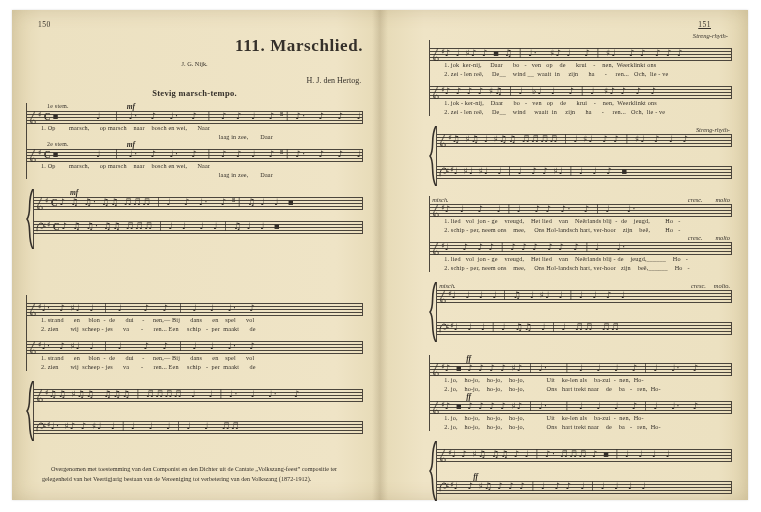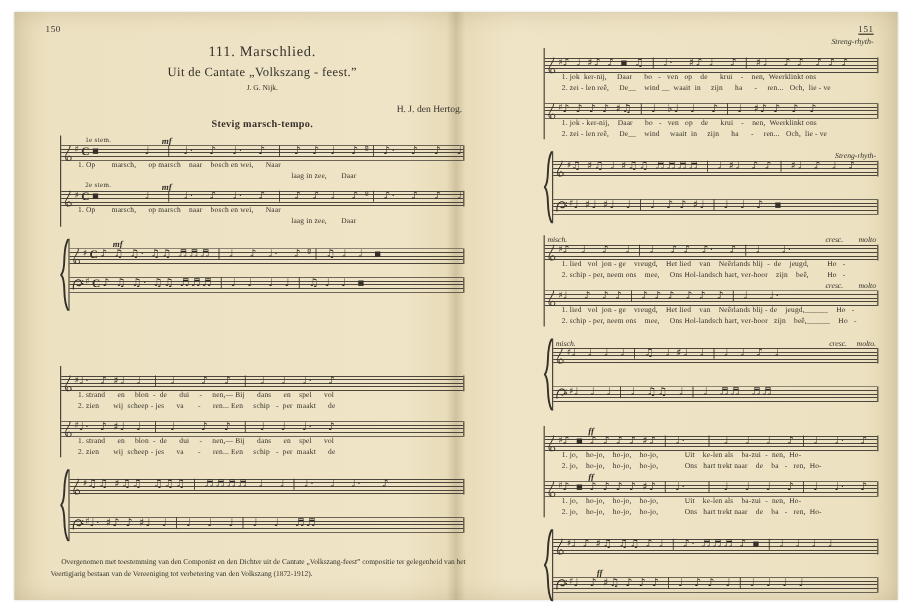--- a/index.html
+++ b/index.html
@@ -13,44 +13,44 @@
   .scan{position:relative;width:761px;height:512px;background:#ffffff;overflow:hidden;}
   .spread{
     position:absolute;left:12px;right:13px;top:10px;bottom:12px;
     background:linear-gradient(90deg,#e3d6b1 0,#ece1c1 4%,#efe4c6 44%,#e6dab6 50%,#efe4c6 56%,#ece1c1 96%,#e2d5af 100%);
     box-shadow:inset 0 0 18px rgba(120,95,55,.22), 0 0 2px rgba(0,0,0,.15);
     display:flex;
   }
   .gutter{position:absolute;left:50%;top:0;bottom:0;width:16px;transform:translateX(-50%);
     background:linear-gradient(90deg,transparent,rgba(90,70,40,.16),transparent);pointer-events:none;}
   .page{position:relative;flex:1 1 50%;height:100%;}
-  .page.left{padding:26px 26px 0 38px;}
+  .page.left{padding:26px 26px 0 14px;}
   .page.right{padding:20px 16px 0 40px;}
   .pageno{position:absolute;top:10px;font-size:7.5px;letter-spacing:.5px;}
   .page.left .pageno{left:26px;}
-  .page.right .pageno{right:20px;text-decoration:underline;}
+  .page.right .pageno{right:37px;text-decoration:underline;}
   .titleblock{text-align:center;}
-  .title{font-size:12px;font-weight:normal;letter-spacing:.6px;}
+  .title{font-size:17px;font-weight:bold;letter-spacing:.6px;text-align:right;}
   .subtitle{font-size:10.5px;margin-top:4px;letter-spacing:.3px;}
   .poet{font-size:6.3px;margin-top:4px;}
   .composer{text-align:right;font-size:8px;margin-top:9px;padding-right:2px;}
   .tempo{font-size:8.5px;font-weight:bold;margin-top:3px;letter-spacing:.3px;text-align:center;}
   .top-ann{text-align:right;font-style:italic;font-size:6.6px;padding-right:4px;margin-top:2px;}
 
   .system{display:flex;margin-top:10px;}
   .system .stack{flex:1 1 auto;border-left:1px solid var(--ink-soft);min-width:0;}
   .system.l1{margin-top:5px;}
   .system.l3{margin-top:46px;}
   .system.r1{margin-top:1px;}
   .system.r5{margin-top:13px;}
   .brace{width:8px;display:flex;align-self:stretch;margin-right:-1px;color:var(--ink);}
   .bracesvg{width:8px;height:100%;}
 
   .staffblock{min-width:0;}
-  .above{display:flex;align-items:center;min-height:8px;font-size:6px;gap:8px;
+  .above{display:flex;align-items:flex-start;min-height:8px;font-size:6px;gap:24px;
          white-space:pre;overflow:hidden;padding:0 2px;}
   .slabel{font-size:5.8px;letter-spacing:.3px;margin-left:18px;}
   .dyn{font-style:italic;font-weight:bold;font-size:7.5px;margin-left:34px;line-height:7px;}
   .annL{font-style:italic;font-size:6.4px;}
   .annR{margin-left:auto;font-style:italic;font-size:6.4px;}
 
   .staff{
     position:relative;height:13px;display:flex;align-items:flex-start;
     background-image:repeating-linear-gradient(to bottom,var(--ink-soft) 0,var(--ink-soft) .9px,transparent .9px,transparent 3px);
     background-size:100% 13px;background-repeat:no-repeat;
@@ -75,21 +75,20 @@
 </head>
 <body>
 
 <div class="scan">
   <div class="spread">
 
     <section class="page left">
       <div class="pageno">150</div>
       <div class="titleblock">
         <div class="title">111. Marschlied.</div>
-        <div class="subtitle">Uit de Cantate „Volkszang - feest.”</div>
         <div class="poet">J. G. Nijk.</div>
       </div>
       <div class="composer">H. J. den Hertog.</div>
       <div class="tempo">Stevig marsch-tempo.</div>
       <div id="left-systems">
           <div class="system vocal l1">
             <div class="stack">
               <div class="staffblock">
                 <div class="above"><span class="slabel">1e stem.</span><span class="dyn">mf</span></div>
                 <div class="staff">

